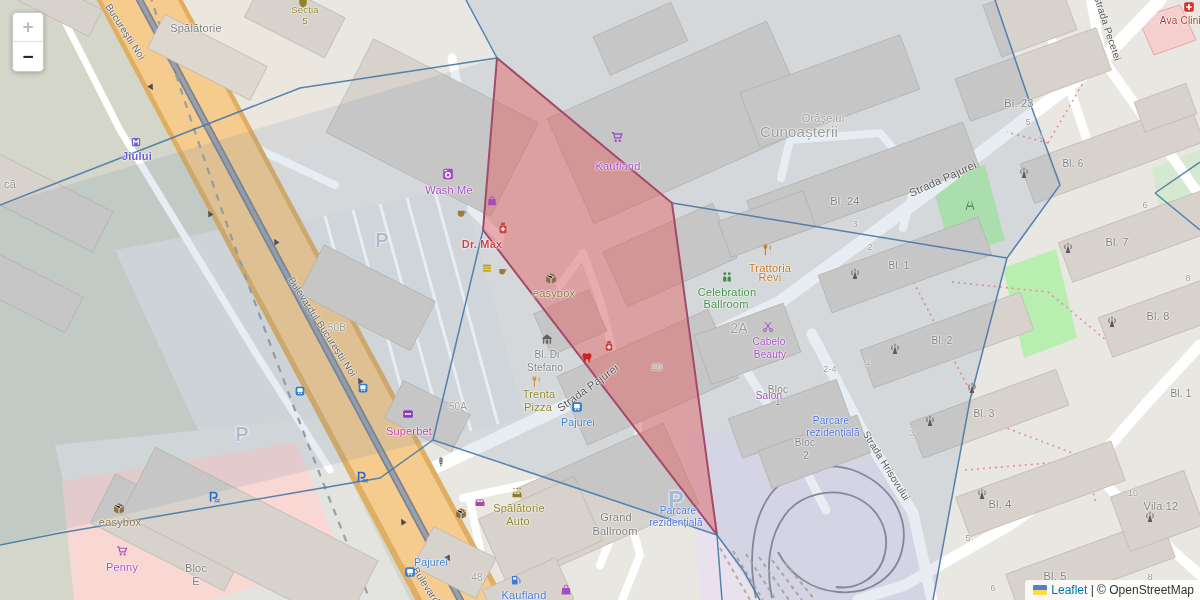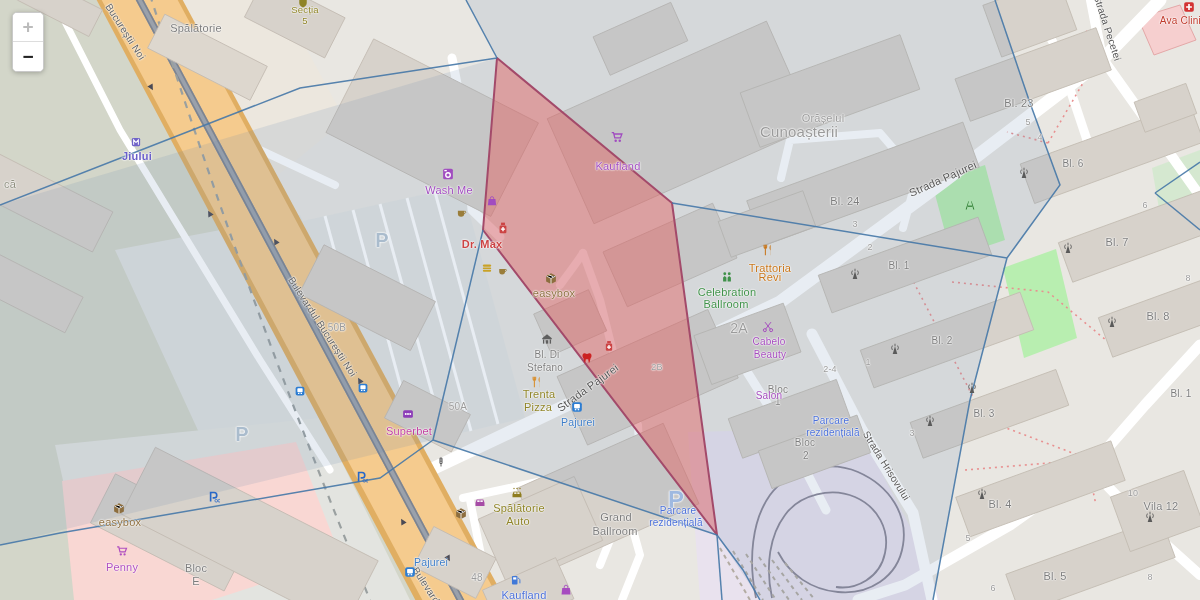--- a/index.html
+++ b/index.html
@@ -595,13 +595,16 @@
           <use href="#sym-antenna"></use>
         </svg>
       </div>
     </div>
 
   <div class="zoomctl">
     <button class="zin">+</button>
     <button class="zout">−</button>
   </div>
 
+  <div class="attrib">
+    <span class="flag"></span><a>Leaflet</a><span> | </span><span>© OpenStreetMap</span>
+  </div>
 </div>
 
 </body></html>

